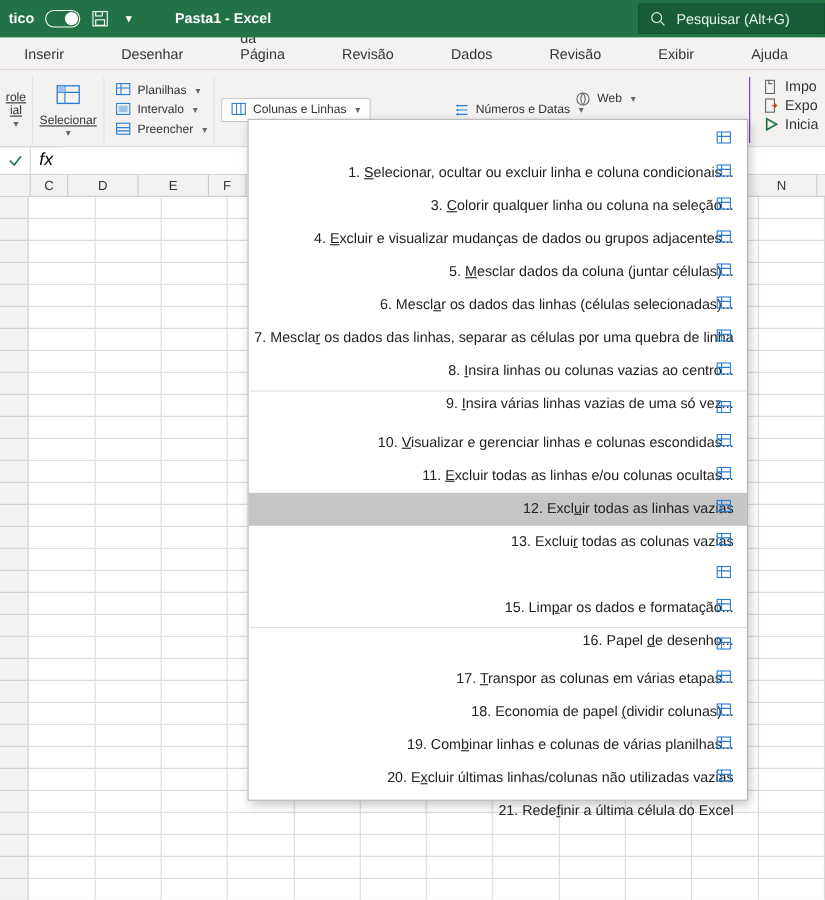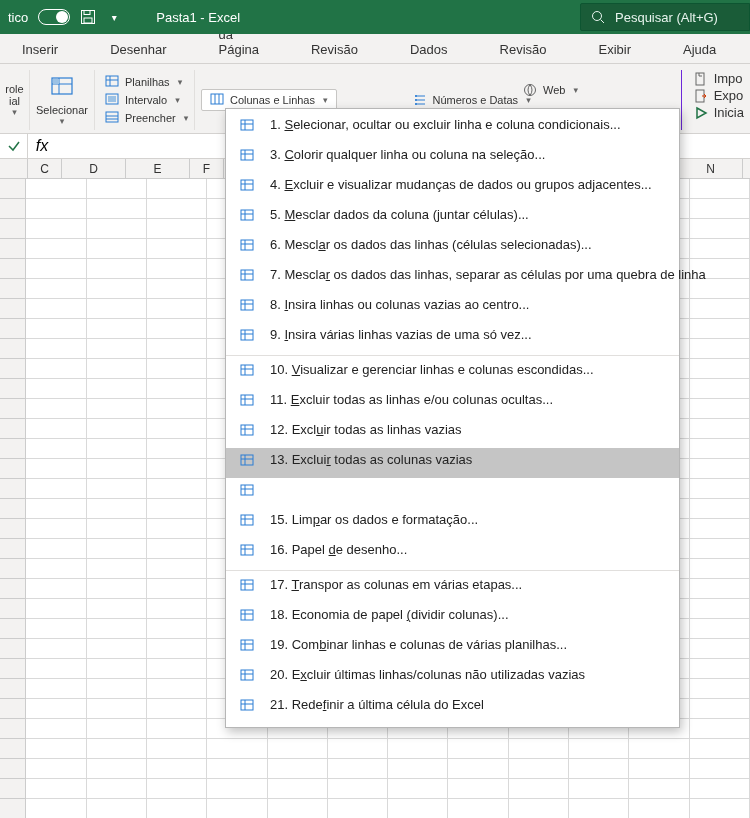--- a/index.html
+++ b/index.html
@@ -1,38 +1,38 @@
 <!DOCTYPE html>
 <html><head>
   <meta charset="utf-8">
   <style>
     * { margin: 0; padding: 0; box-sizing: border-box; font-family: "Segoe UI", Tahoma, sans-serif; }
     body { width: 750px; height: 818px; background: #fff; overflow: hidden; font-size: 13px; color: #333; }
 
     
     .title-bar { height: 34px; background: #217346; display: flex; align-items: center; padding: 0 8px; color: #fff; position: relative; }
-    .title-left { display: flex; align-items: center; gap: 10px; }
+    .title-left { display: flex; gap: 10px; font-weight: bold; }
     .toggle-switch { width: 32px; height: 16px; border: 1px solid #fff; border-radius: 9px; position: relative; display: flex; align-items: center; }
     .toggle-knob { width: 12px; height: 12px; background: #fff; border-radius: 50%; position: absolute; right: 1px; }
     .tb-icon { width: 16px; height: 16px; display: inline-flex; align-items: center; justify-content: center; }
     .title-file { font-size: 13px; margin-left: 24px; }
     .search-box { position: absolute; right: 0; top: 3px; height: 28px; background: #1a5c38; border: 1px solid #0d5531; width: 170px; display: flex; align-items: center; padding: 0 10px; color: #e8f4ee; gap: 10px; border-radius: 2px 0 0 2px;}
     .search-box .sicon { width: 14px; height: 14px; }
 
     
     .tabs-row { height: 30px; background: #f3f2f1; display: flex; align-items: flex-end; border-bottom: 1px solid #d4d2d0; padding-left: 10px; gap: 28px; }
     .tab { padding: 6px 12px; font-size: 13px; color: #333; cursor: default; }
     .tab.active { color: #b91c1c; border-bottom: 2px solid #217346; font-weight: 400; }
 
     
     .ribbon { height: 70px; background: #f3f2f1; border-bottom: 1px solid #d4d2d0; display: flex; align-items: flex-start; padding: 6px 0 0 0; }
     .ribbon-group { display: flex; flex-direction: column; align-items: center; padding: 0 6px; border-right: 1px solid #e1dfdd; height: 60px; justify-content: center; font-size: 11px; }
     .ribbon-group.small-group { align-items: flex-start; }
     .rg-icon { width: 28px; height: 28px; margin-bottom: 2px; }
-    .rg-label { text-align: center; line-height: 12px; }
+    .rg-label { text-align: center; line-height: 12px; text-decoration: underline; }
     .rg-item { display: flex; align-items: center; gap: 6px; padding: 2px 4px; white-space: nowrap; }
     .rg-item .mini-icon { width: 14px; height: 14px; }
     .rg-item .chev { margin-left: 2px; font-size: 9px; color: #666; }
     .dropdown-toggle { border: 1px solid #c7c6c4; background:#fff; padding: 3px 8px; display: flex; align-items:center; gap:6px; border-radius:2px;}
     .dropdown-toggle .chev { font-size: 9px; color:#666; }
 
     
     .formula-bar { height: 25px; display: flex; align-items: center; border-bottom: 1px solid #d4d2d0; }
     .fb-left { width: 28px; height: 100%; border-right: 1px solid #d4d2d0; display:flex; align-items:center; justify-content:center;}
     .fb-fx { width: 28px; display: flex; align-items: center; justify-content: center; color: #000000; font-style: italic; font-size: 16px;}
@@ -43,21 +43,21 @@
     .col-headers { height: 20px; display: flex; background: #f3f2f1; border-bottom: 1px solid #ccc; }
     .col-head { width: 64px; border-right: 1px solid #ccc; text-align: center; font-size: 12px; color: #333; line-height: 20px; }
     .row-corner { width: 28px; border-right: 1px solid #ccc; background:#f3f2f1; }
     .grid-rows { }
     .grid-row { height: 20px; display: flex; }
     .row-head { width: 28px; background:#f3f2f1; border-right:1px solid #ccc; border-bottom:1px solid #ccc; }
     .cell { width: 64px; border-right:1px solid #d9d9d9; border-bottom:1px solid #d9d9d9; }
 
     
     .dropdown-menu { position: absolute; left: 225px; top: 108px; width: 455px; background: #fff; border: 1px solid #b6b6b6; box-shadow: 2px 4px 10px rgba(0,0,0,0.25); z-index: 20; padding: 4px 0; }
-    .menu-item { display: flex; align-items: flex-start; padding: 4px 12px; gap: 14px; height: 30px; }
+    .menu-item { display: flex; align-items: flex-end; padding: 4px 12px; gap: 14px; height: 30px; flex-direction: column; }
     .menu-item.highlighted { background: #c5c5c5; }
     .menu-item .micon { width: 18px; height: 18px; flex-shrink: 0; display:flex; align-items:center; justify-content:center; }
     .menu-item .mtext { font-size: 13px; color: #222; white-space: nowrap; }
     .menu-item .mtext u { text-decoration: underline; }
     .menu-sep { height: 1px; background: #e1dfdd; margin: 2px 0; }
 
     
     .right-ribbon { margin-left: auto; padding-right: 4px; border-left: 1px solid #6d28d9; height:60px; padding-left:10px;}
     .right-ribbon .rg-item { padding: 1px 2px; }
 

